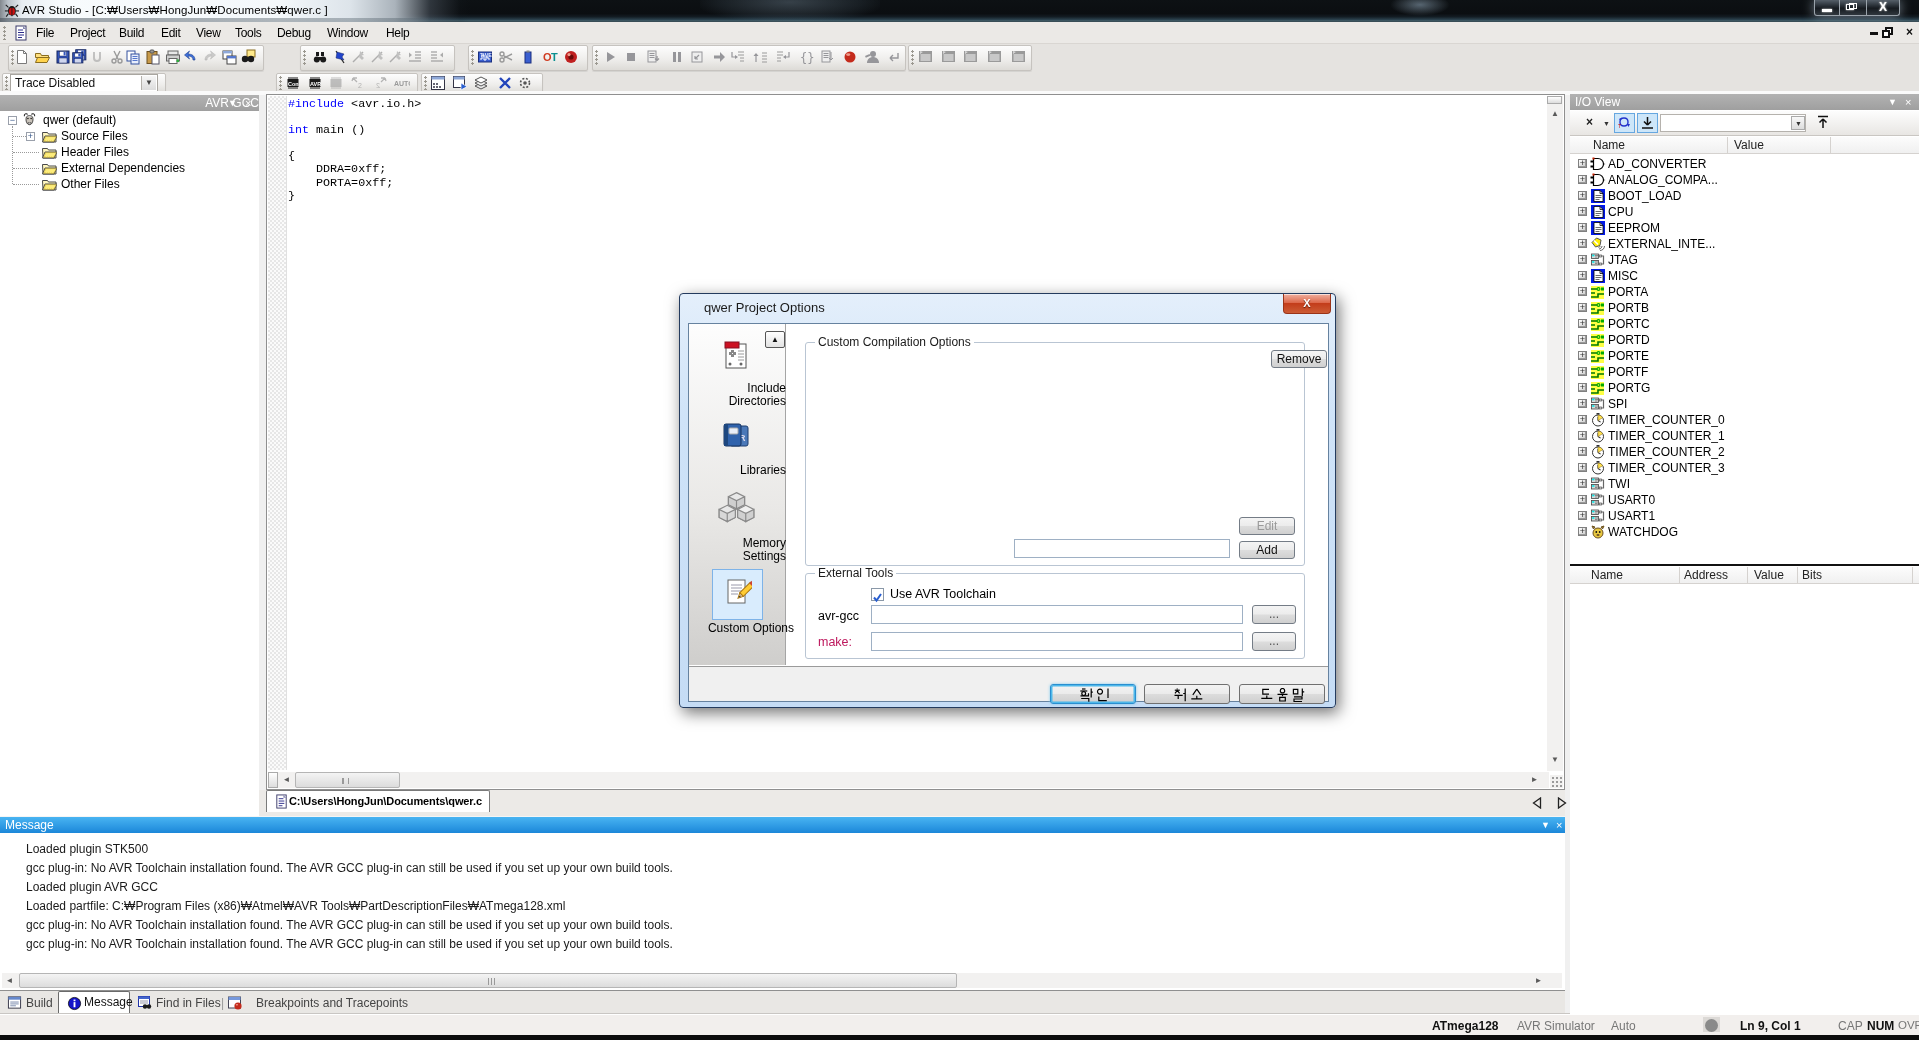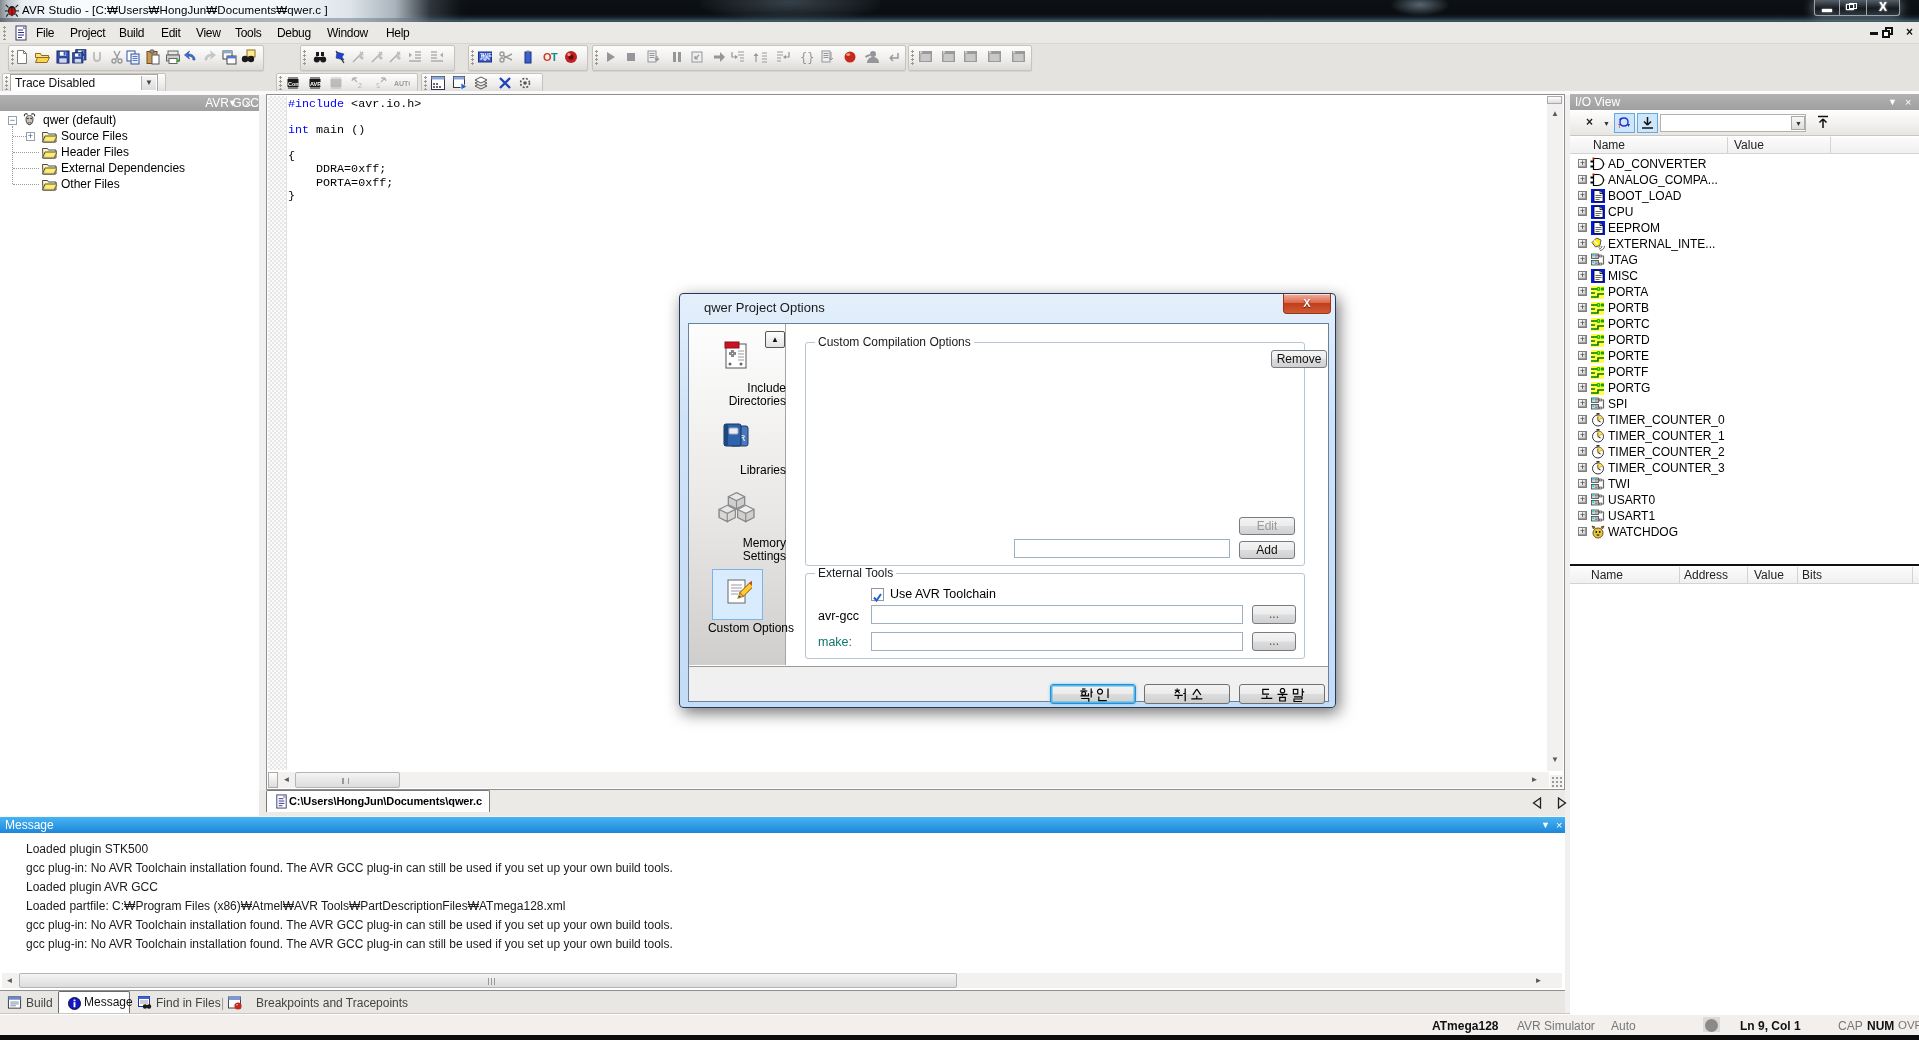--- a/index.html
+++ b/index.html
@@ -1169,21 +1169,21 @@
     <div class="grp" style="left:116px;top:249px;width:500px;height:86px;">
       <div class="glbl">External Tools</div>
     </div>
     <div style="position:absolute;left:182px;top:264px;width:13px;height:13px;background:#fff;border:1px solid #8a98a8;"><svg width="11" height="11" viewBox="0 0 11 11">
           <path d="M2 5.5l2.5 3L9 2" fill="none" stroke="#2a5fd0" stroke-width="2"></path>
         </svg></div>
     <div style="position:absolute;left:201px;top:263px;font-size:12.5px;color:#000;">Use AVR Toolchain</div>
     <div style="position:absolute;left:129px;top:285px;font-size:12.5px;color:#000;">avr-gcc</div>
     <div class="inp" style="left:182px;top:281px;width:372px;height:19px;"></div>
     <div class="sbtn" style="left:563px;top:281px;width:44px;height:19px;color:#555;">...</div>
-    <div style="position:absolute;left:129px;top:311px;font-size:12.5px;color:#0f766e;">make:</div>
+    <div style="position:absolute;left:129px;top:311px;font-size:12.5px;color:#be185d;">make:</div>
     <div class="inp" style="left:182px;top:308px;width:372px;height:19px;"></div>
     <div class="sbtn" style="left:563px;top:308px;width:44px;height:19px;color:#555;">...</div>
     <div id="dfooter"></div>
     <div class="dbtn" style="left:361px;top:360px;border-color:#2a8fd0;box-shadow:0 0 0 1.5px #4db8ea inset, 0 0 3px #7ec9ef;">
       <svg style="position:absolute;left:28px;top:2.5px" width="14" height="14" viewBox="0 0 14 14">
           <use href="#g-ok1"></use>
         </svg>
       <svg style="position:absolute;left:45px;top:2.5px" width="14" height="14" viewBox="0 0 14 14">
           <use href="#g-ok2"></use>
         </svg>

